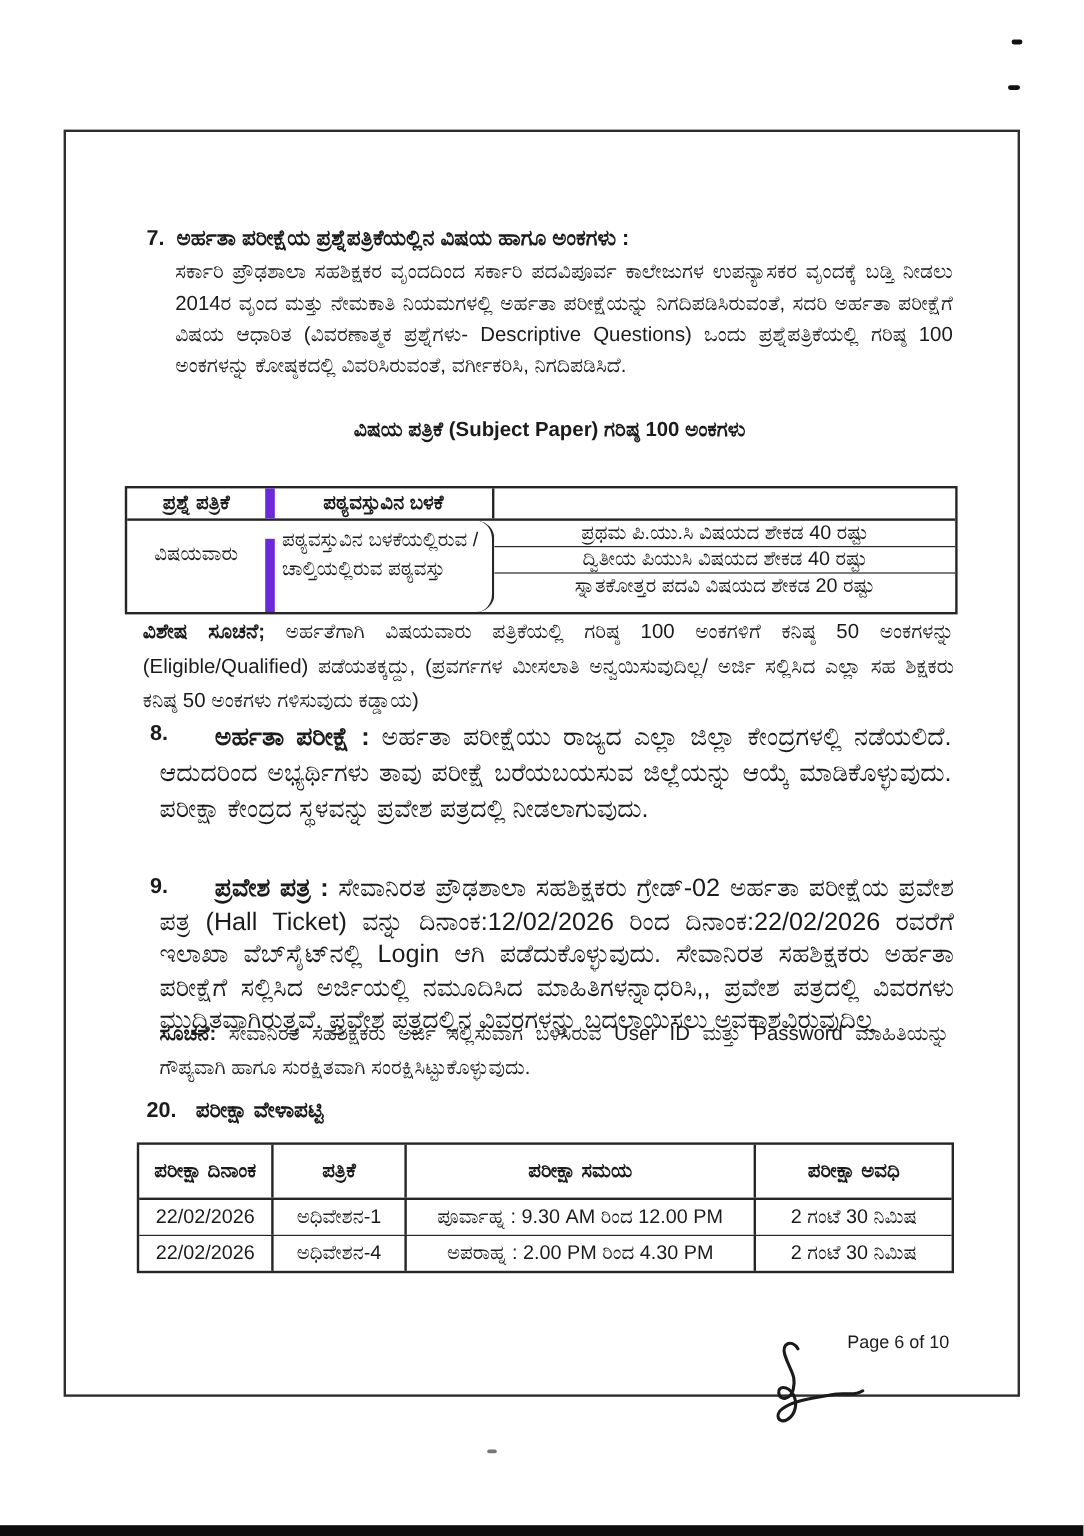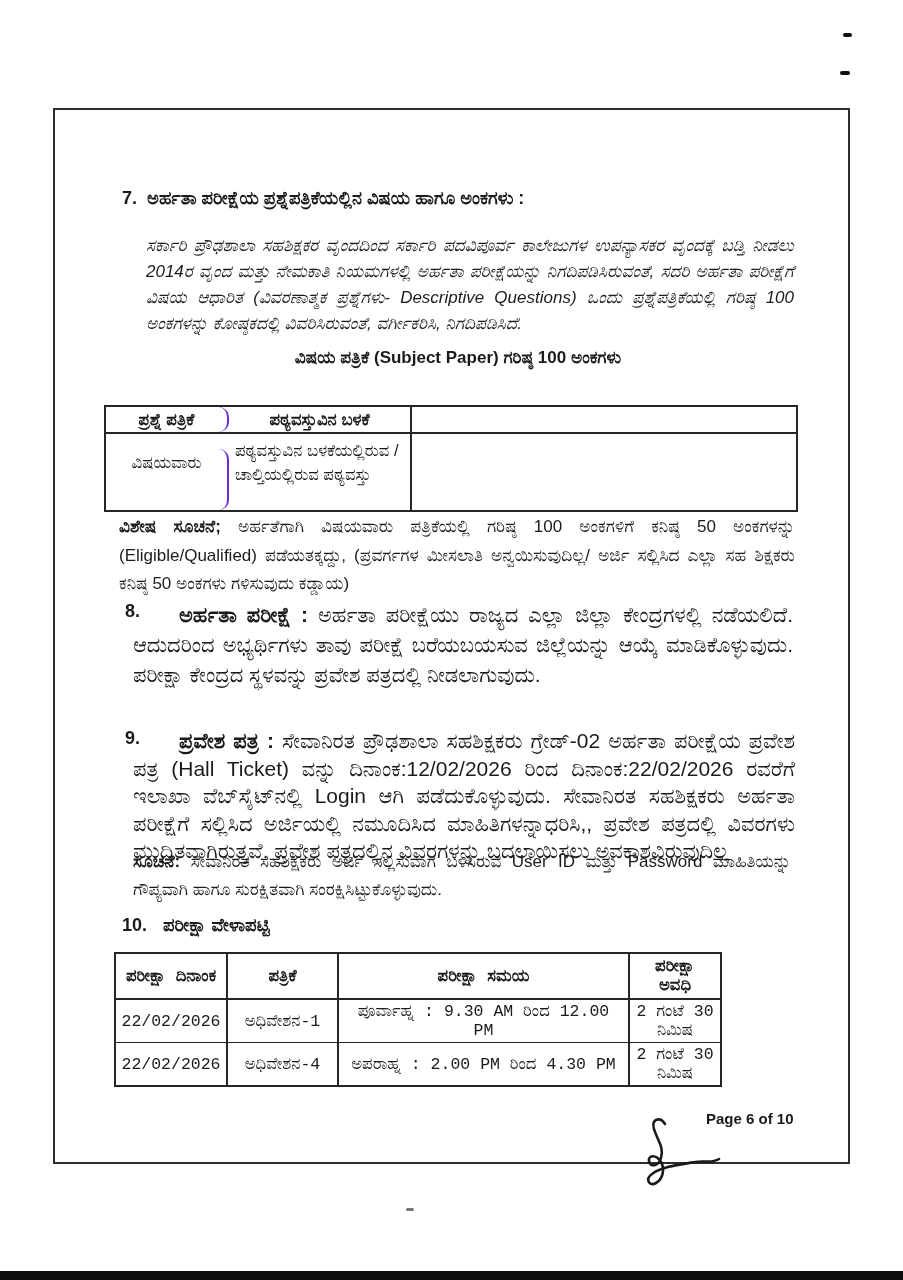--- a/index.html
+++ b/index.html
@@ -14,59 +14,59 @@
   .tick.faint{background:#777;}
   .bottom-bar{position:absolute;left:0;top:1271px;width:903px;height:9px;background:#0d0d0d;}
   
   .frame{
     position:absolute;left:53px;top:108px;width:797px;height:1056px;
     border:2px solid #2e2e2e;box-sizing:border-box;background:transparent;
   }
   
   .sec7-head{left:122px;top:188px;width:690px;font-size:18px;font-weight:bold;display:flex;gap:10px;}
   .para{font-size:17px;line-height:26px;text-align:justify;}
-  .p7{left:146px;top:233px;width:648px;font-style:italic;}
+  .p7{left:146px;top:214px;width:648px;}
   .tbl-title{left:120px;top:348px;width:676px;text-align:center;font-weight:bold;font-size:17px;}
   .note1{left:119px;top:513px;width:676px;font-size:17px;line-height:28.5px;text-align:justify;}
   .secnum{position:absolute;font-weight:bold;font-size:18px;}
   .secbody{position:absolute;font-size:21px;text-align:justify;}
   .s8{left:133px;top:600px;width:660px;line-height:30px;text-indent:46px;}
   .s9{left:133px;top:727px;width:662px;line-height:27.5px;text-indent:46px;}
   .note2{left:133px;top:848px;width:658px;font-size:17px;line-height:28px;text-align:justify;}
   .sec10-head{left:122px;top:915px;width:400px;font-size:18px;font-weight:bold;display:flex;gap:16px;}
   .lead{font-weight:bold;margin-top:10px;}
   
   .table1{left:104px;top:405px;width:694px;border:2px solid #262626;box-sizing:border-box;font-size:16.5px;}
   .t1-row{display:flex;}
   .t1-h{font-weight:bold;border-bottom:2px solid #262626;}
   .t1c{box-sizing:border-box;padding:3px 6px;}
-  .t1c1{width:123px;border-right:2px solid #6d28d9;text-align:center;border-radius:10px;}
+  .t1c1{width:123px;border-right:8px solid #6d28d9;text-align:center;}
   .t1c2{width:183px;border-right:2px solid #262626;}
   .t1c3{flex:1;text-align:center;}
   .t1-h .t1c{display:flex;align-items:center;justify-content:center;}
   .t1-body{display:flex;min-height:76px;}
   .t1-body .t1c1{padding-top:4px;margin-top:15px;}
-  .t1-body .t1c2{padding-top:4px;line-height:24px;}
+  .t1-body .t1c2{padding-top:4px;line-height:24px;border-radius:15px;}
   .t1-sub{flex:1;display:flex;flex-direction:column;}
   .t1-subrow{border-bottom:1.5px solid #262626;padding:1px 6px;text-align:center;}
   .t1-subrow:last-child{border-bottom:none;flex:1;}
   
-  .table2{left:114px;top:952px;width:608px;border:2px solid #262626;box-sizing:border-box;font-size:16.5px;font-family:Liberation Mono, monospace;}
+  .table2{left:114px;top:952px;width:681px;border:2px solid #262626;box-sizing:border-box;font-size:16.5px;}
   .t2-row{display:flex;}
   .t2-head{font-weight:bold;border-bottom:2px solid #262626;}
   .t2c{box-sizing:border-box;padding:2px 6px;display:flex;align-items:center;justify-content:center;text-align:center;}
   .t2c1{width:112px;border-right:2px solid #262626;}
   .t2c2{width:111px;border-right:2px solid #262626;}
   .t2c3{width:291px;border-right:2px solid #262626;}
   .t2c4{flex:1;}
   .t2-head .t2c{min-height:44px;}
   .t2-data{border-bottom:1.5px solid #262626;}
   .t2-data:last-child{border-bottom:none;}
   .t2-data .t2c{min-height:29px;}
-  .page-label{left:706px;top:1110px;width:120px;font-size:15px;font-weight:bold;}
+  .page-label{left:706px;top:1110px;width:120px;font-size:15px;font-weight:normal;}
   .signature{left:633px;top:1116px;width:100px;height:78px;}
 </style>
 </head>
 <body>
 
 <span class="tick" style="left:843px;top:33px;width:9px;height:4px;"></span>
 <span class="tick" style="left:840px;top:71px;width:10px;height:4px;"></span>
 <span class="tick faint" style="left:406px;top:1208px;width:8px;height:3px;"></span>
 <div class="bottom-bar"></div>
 
@@ -81,20 +81,25 @@
 <div class="abs tbl-title">ವಿಷಯ ಪತ್ರಿಕೆ (Subject Paper) ಗರಿಷ್ಠ 100 ಅಂಕಗಳು</div>
 
 <div class="abs table1">
   <div class="t1-row t1-h">
     <div class="t1c t1c1">ಪ್ರಶ್ನೆ ಪತ್ರಿಕೆ</div>
     <div class="t1c t1c2">ಪಠ್ಯವಸ್ತುವಿನ ಬಳಕೆ</div>
   </div>
   <div class="t1-body">
     <div class="t1c t1c1">ವಿಷಯವಾರು</div>
     <div class="t1c t1c2">ಪಠ್ಯವಸ್ತುವಿನ ಬಳಕೆಯಲ್ಲಿರುವ /ಚಾಲ್ತಿಯಲ್ಲಿರುವ ಪಠ್ಯವಸ್ತು</div>
+    <div class="t1-sub">
+      <div class="t1-subrow">ಪ್ರಥಮ ಪಿ.ಯು.ಸಿ ವಿಷಯದ ಶೇಕಡ 40 ರಷ್ಟು</div>
+      <div class="t1-subrow">ದ್ವಿತೀಯ ಪಿಯುಸಿ ವಿಷಯದ ಶೇಕಡ 40 ರಷ್ಟು</div>
+      <div class="t1-subrow">ಸ್ನಾತಕೋತ್ತರ ಪದವಿ ವಿಷಯದ ಶೇಕಡ 20 ರಷ್ಟು</div>
+    </div>
   </div>
 </div>
 
 <div class="abs note1">
   <span class="lead">ವಿಶೇಷ ಸೂಚನೆ;</span>
   <span>ಅರ್ಹತೆಗಾಗಿ ವಿಷಯವಾರು ಪತ್ರಿಕೆಯಲ್ಲಿ ಗರಿಷ್ಠ 100 ಅಂಕಗಳಿಗೆ ಕನಿಷ್ಠ 50 ಅಂಕಗಳನ್ನು (Eligible/Qualified) ಪಡೆಯತಕ್ಕದ್ದು, (ಪ್ರವರ್ಗಗಳ ಮೀಸಲಾತಿ ಅನ್ವಯಿಸುವುದಿಲ್ಲ/ ಅರ್ಜಿ ಸಲ್ಲಿಸಿದ ಎಲ್ಲಾ ಸಹ ಶಿಕ್ಷಕರು ಕನಿಷ್ಠ 50 ಅಂಕಗಳು ಗಳಿಸುವುದು ಕಡ್ಡಾಯ)</span>
 </div>
 
 <span class="secnum" style="left:125px;top:601px;">8.</span>
 <div class="secbody s8">
@@ -107,21 +112,21 @@
   <span class="lead">ಪ್ರವೇಶ ಪತ್ರ :</span>
   <span>ಸೇವಾನಿರತ ಪ್ರೌಢಶಾಲಾ ಸಹಶಿಕ್ಷಕರು ಗ್ರೇಡ್-02 ಅರ್ಹತಾ ಪರೀಕ್ಷೆಯ ಪ್ರವೇಶ ಪತ್ರ (Hall Ticket) ವನ್ನು  ದಿನಾಂಕ:12/02/2026 ರಿಂದ ದಿನಾಂಕ:22/02/2026 ರವರೆಗೆ ಇಲಾಖಾ ವೆಬ್‌ಸೈಟ್‌ನಲ್ಲಿ Login ಆಗಿ ಪಡೆದುಕೊಳ್ಳುವುದು. ಸೇವಾನಿರತ ಸಹಶಿಕ್ಷಕರು ಅರ್ಹತಾ ಪರೀಕ್ಷೆಗೆ ಸಲ್ಲಿಸಿದ ಅರ್ಜಿಯಲ್ಲಿ ನಮೂದಿಸಿದ ಮಾಹಿತಿಗಳನ್ನಾಧರಿಸಿ,, ಪ್ರವೇಶ ಪತ್ರದಲ್ಲಿ ವಿವರಗಳು ಮುದ್ರಿತವಾಗಿರುತ್ತವೆ. ಪ್ರವೇಶ ಪತ್ರದಲ್ಲಿನ ವಿವರಗಳನ್ನು ಬದಲಾಯಿಸಲು ಅವಕಾಶವಿರುವುದಿಲ್ಲ</span>
 </div>
 
 <div class="abs note2">
   <span class="lead">ಸೂಚನೆ:</span>
   <span>ಸೇವಾನಿರತ ಸಹಶಿಕ್ಷಕರು ಅರ್ಜಿ ಸಲ್ಲಿಸುವಾಗ ಬಳಿಸಿರುವ User ID ಮತ್ತು Password ಮಾಹಿತಿಯನ್ನು ಗೌಪ್ಯವಾಗಿ ಹಾಗೂ ಸುರಕ್ಷಿತವಾಗಿ ಸಂರಕ್ಷಿಸಿಟ್ಟುಕೊಳ್ಳುವುದು.</span>
 </div>
 
 <div class="abs sec10-head">
-  <span>10.</span>
+  <span>20.</span>
   <span>ಪರೀಕ್ಷಾ ವೇಳಾಪಟ್ಟಿ</span>
 </div>
 
 <div class="abs table2">
   <div class="t2-row t2-head">
     <div class="t2c t2c1">ಪರೀಕ್ಷಾ ದಿನಾಂಕ</div>
     <div class="t2c t2c2">ಪತ್ರಿಕೆ</div>
     <div class="t2c t2c3">ಪರೀಕ್ಷಾ ಸಮಯ</div>
     <div class="t2c t2c4">ಪರೀಕ್ಷಾ ಅವಧಿ</div>
   </div>

